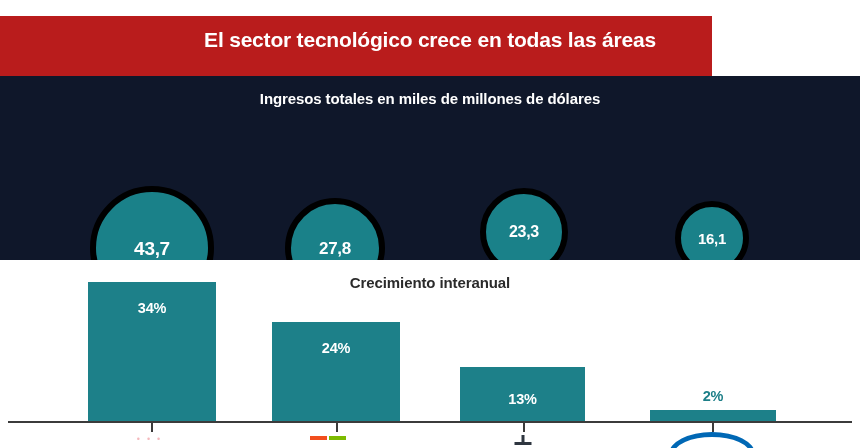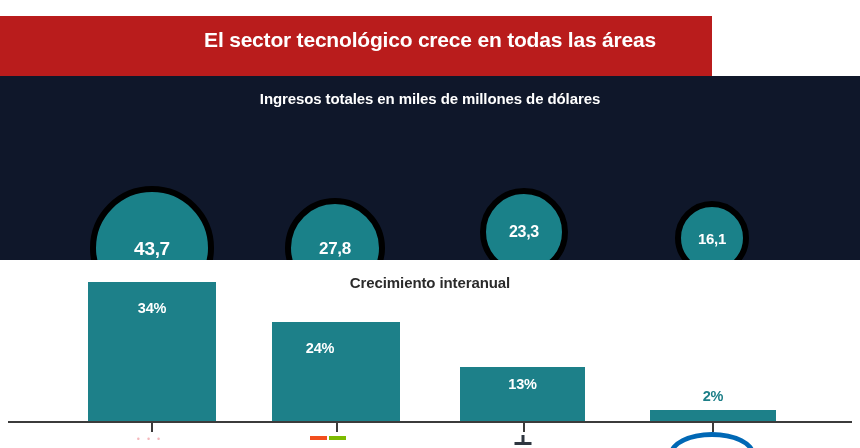--- a/index.html
+++ b/index.html
@@ -257,24 +257,24 @@
 
   <div class="chart-band">
     <div class="chart-title">Crecimiento interanual</div>
 
     <div class="bars-layer">
 
       <div class="bar" style="left:88px; top:22px; width:128px; height:139px;"></div>
       <div class="bar-label inside" style="left:88px; top:40px; width:128px;">34%</div>
 
       <div class="bar" style="left:272px; top:62px; width:128px; height:99px;"></div>
-      <div class="bar-label inside" style="left:256px; top:80px; width:128px;">24%</div>
+      <div class="bar-label inside" style="left:272px; top:80px; width:128px;">24%</div>
 
       <div class="bar" style="left:460px; top:107px; width:125px; height:54px;"></div>
-      <div class="bar-label inside" style="left:460px; top:116px; width:125px;">13%</div>
+      <div class="bar-label inside" style="left:460px; top:131px; width:125px;">13%</div>
 
       <div class="bar" style="left:650px; top:150px; width:126px; height:11px;"></div>
       <div class="bar-label outside" style="left:650px; top:128px; width:126px;">2%</div>
 
       <div class="axis-line"></div>
       <div class="tick" style="left:151px;"></div>
       <div class="tick" style="left:336px;"></div>
       <div class="tick" style="left:523px;"></div>
       <div class="tick" style="left:712px;"></div>
     </div>

